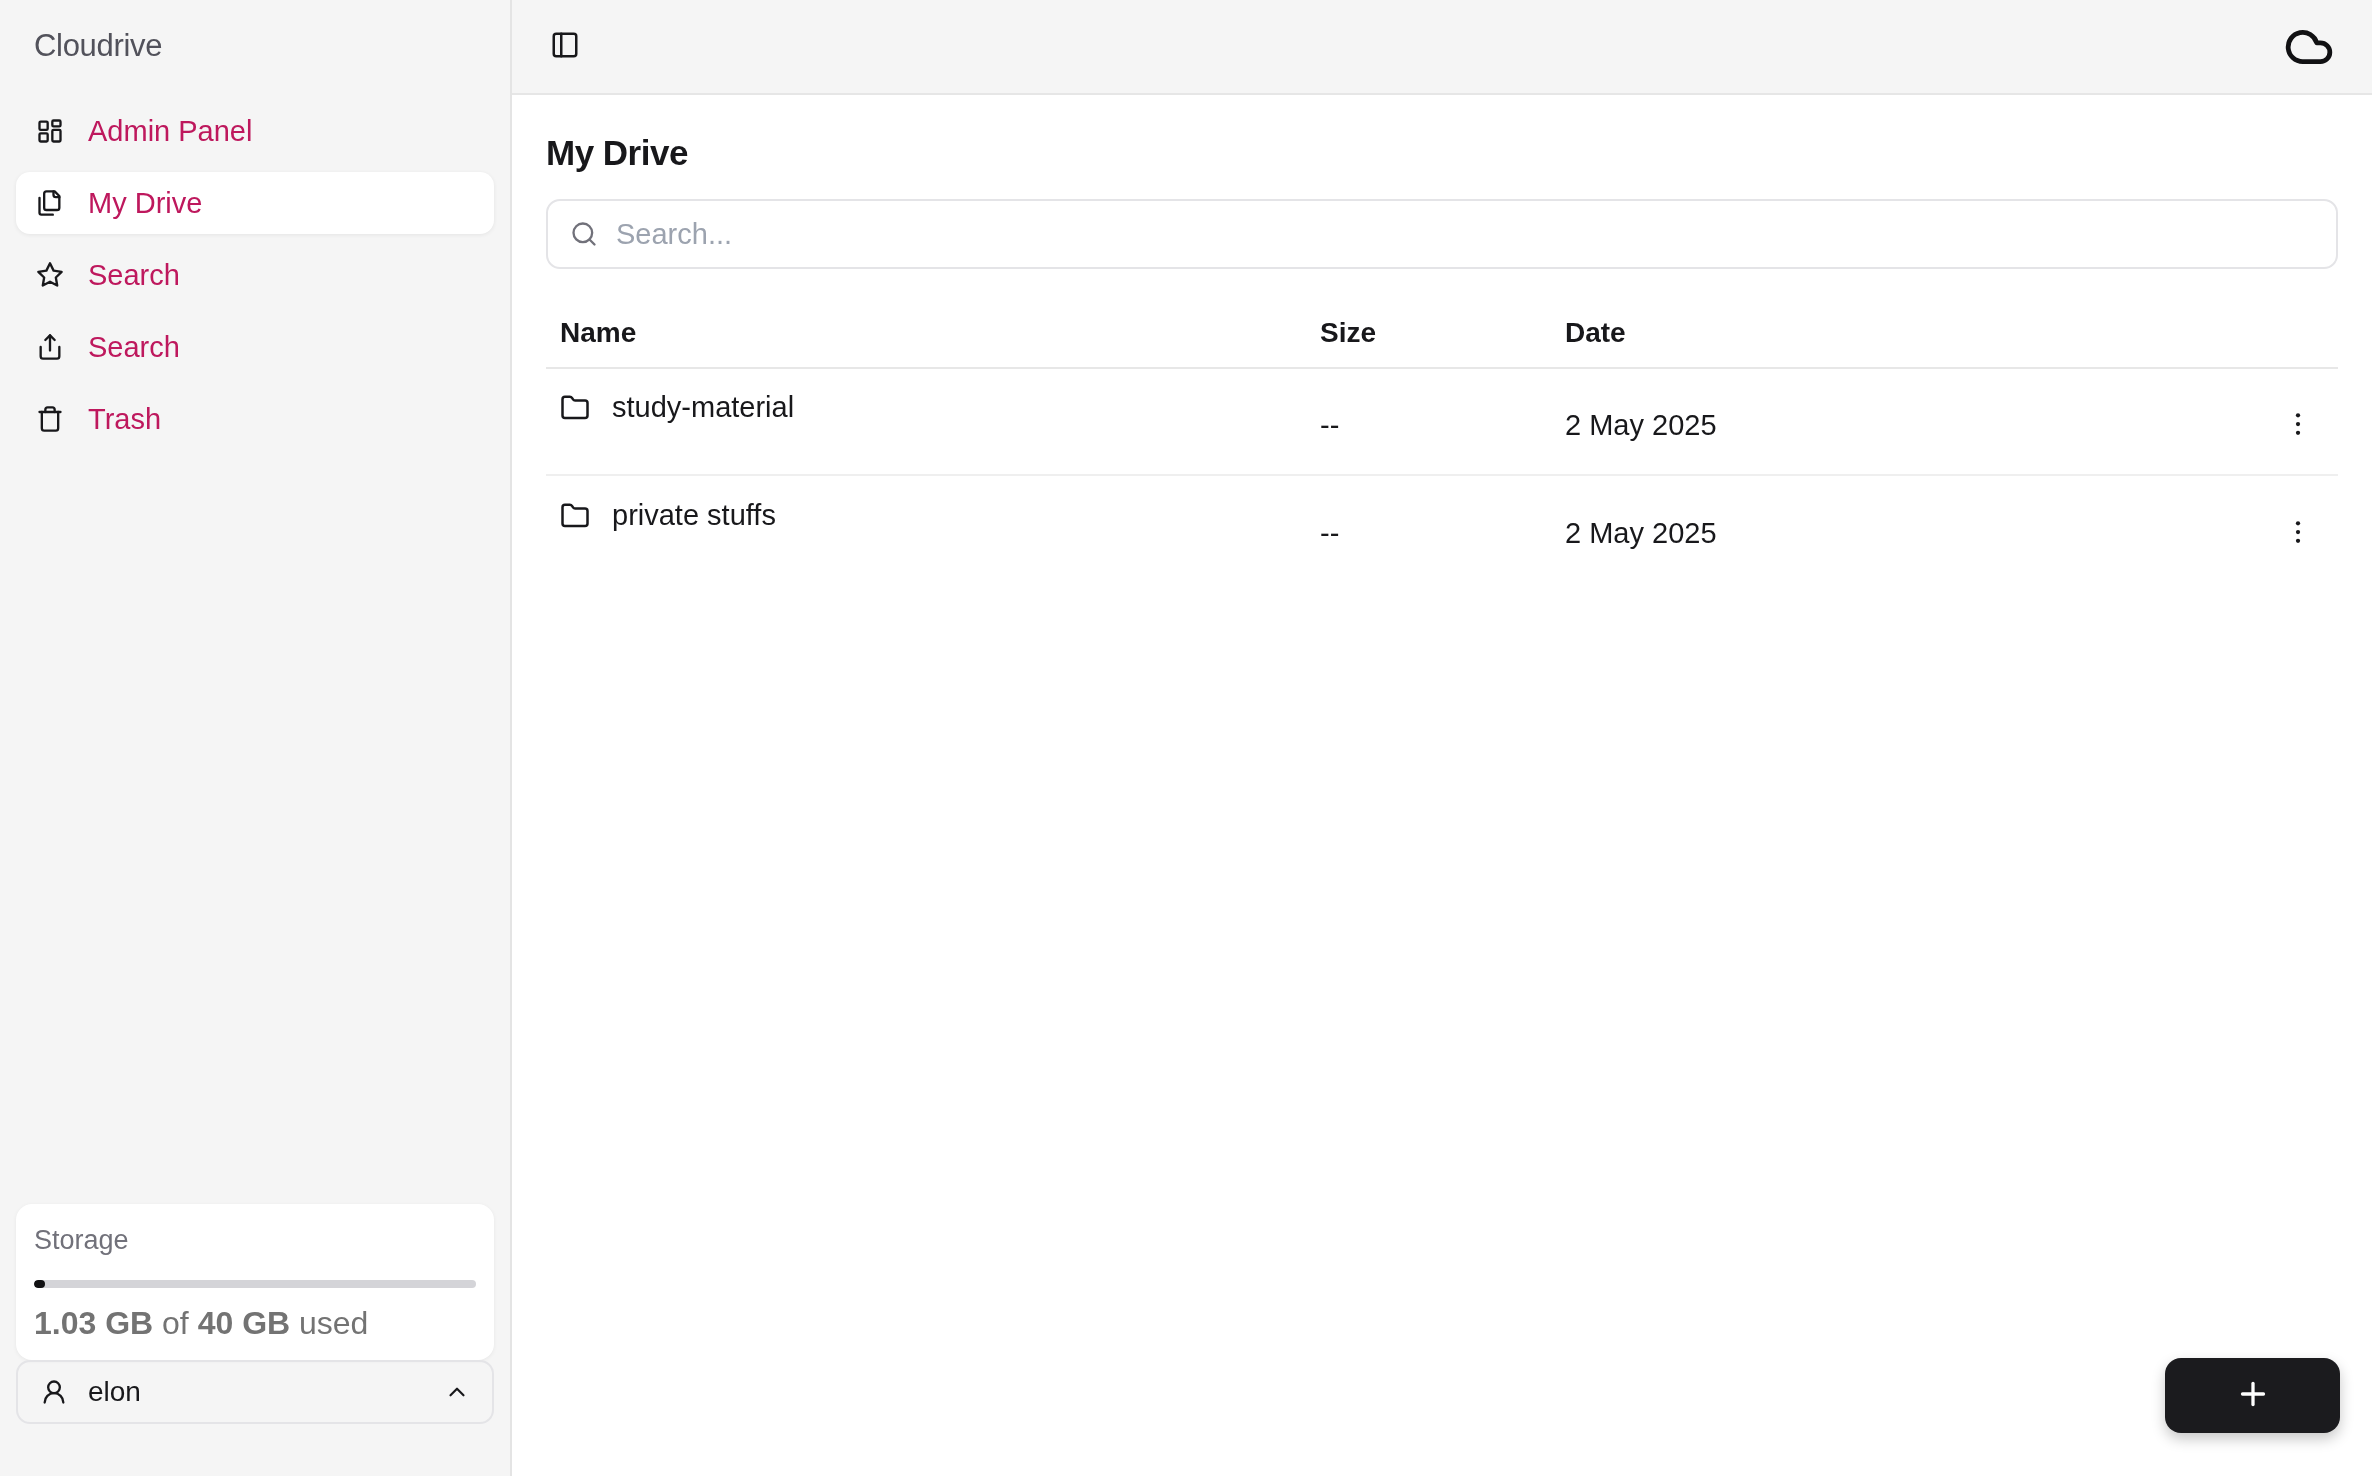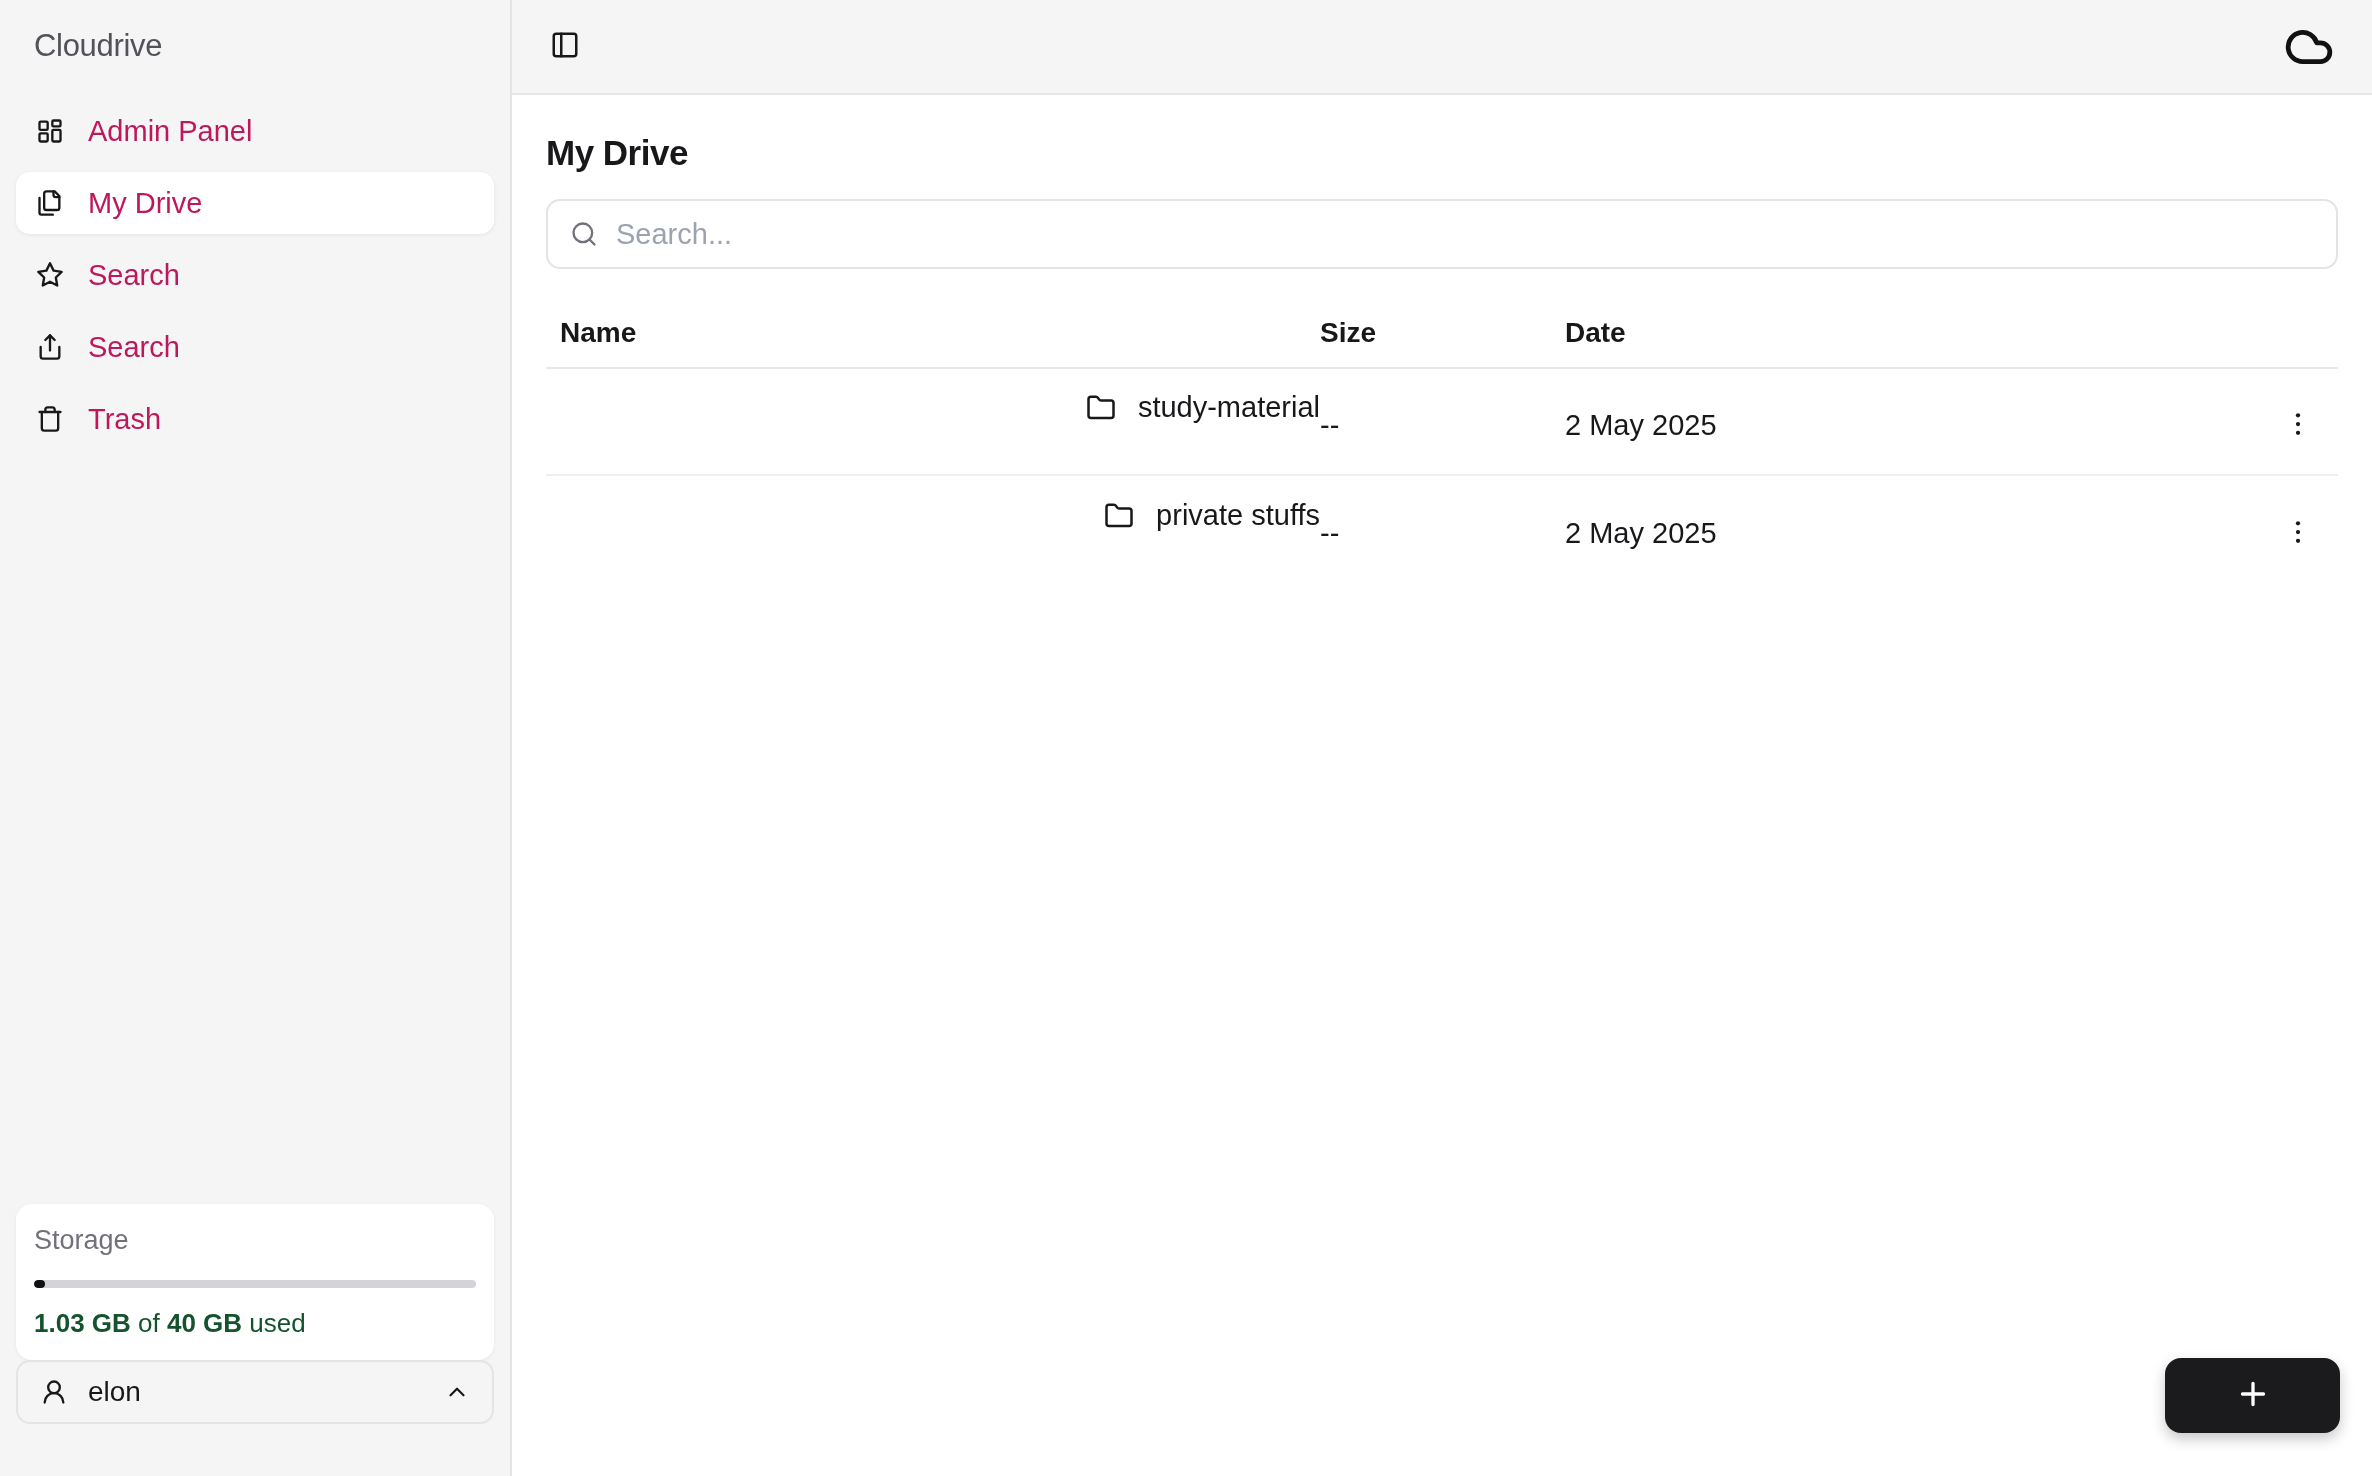--- a/index.html
+++ b/index.html
@@ -29,21 +29,21 @@
   .storage-card {
     background:#ffffff; border-radius:16px; padding:20px 18px 22px;
     box-shadow:0 1px 4px rgba(0,0,0,0.06);
   }
   .storage-label { color:#71717a; font-size:27px; line-height:32px; }
   .progress-track {
     height:8px; background:#d4d4d8; border-radius:99px; margin:24px 0 20px;
     overflow:hidden; position:relative;
   }
   .progress-fill { height:100%; background:#111113; border-radius:99px; }
-  .storage-usage { font-size:26px; line-height:30px; color:#14532d; }
+  .storage-usage { font-size:32px; line-height:30px; color:#737373; }
   .storage-usage b { font-weight:700; }
 
   .user-pill {
     height:64px; border:2px solid #e4e4e7; border-radius:14px;
     display:flex; align-items:center; gap:20px; padding:0 22px;
     font-size:28px; cursor:pointer; background:transparent;
   }
   .user-pill .chev { margin-left:auto; display:inline-flex; }
 
   
@@ -68,21 +68,21 @@
   .search-box input::placeholder { color:#9ca3af; }
 
   .table { margin-top:30px; }
   .thead, .trow {
     display:grid; grid-template-columns:760px 245px 1fr 90px;
     align-items:center; padding:0 14px;
   }
   .thead { height:70px; font-size:28px; font-weight:600; border-bottom:2px solid #e7e7e7; }
   .trow { height:107px; border-bottom:2px solid #efefef; font-size:29px; }
   .trow:last-child { border-bottom:none; }
-  .name-cell { display:flex; align-items:center; gap:22px; position:relative; top:-14px;justify-content:flex-end; }
+  .name-cell { display:flex; align-items:center; gap:22px; position:relative; top:-14px; }
   .muted-cell { position:relative; top:4px; }
   .kebab-btn {
     justify-self:end; background:none; border:none; cursor:pointer;
     width:52px; height:52px; display:inline-flex; align-items:center; justify-content:center;
     border-radius:10px; position:relative; top:4px;
   }
 
   .fab {
     position:absolute; right:32px; bottom:43px; width:175px; height:75px;
     background:#1b1b1e; border:none; border-radius:16px; cursor:pointer;

